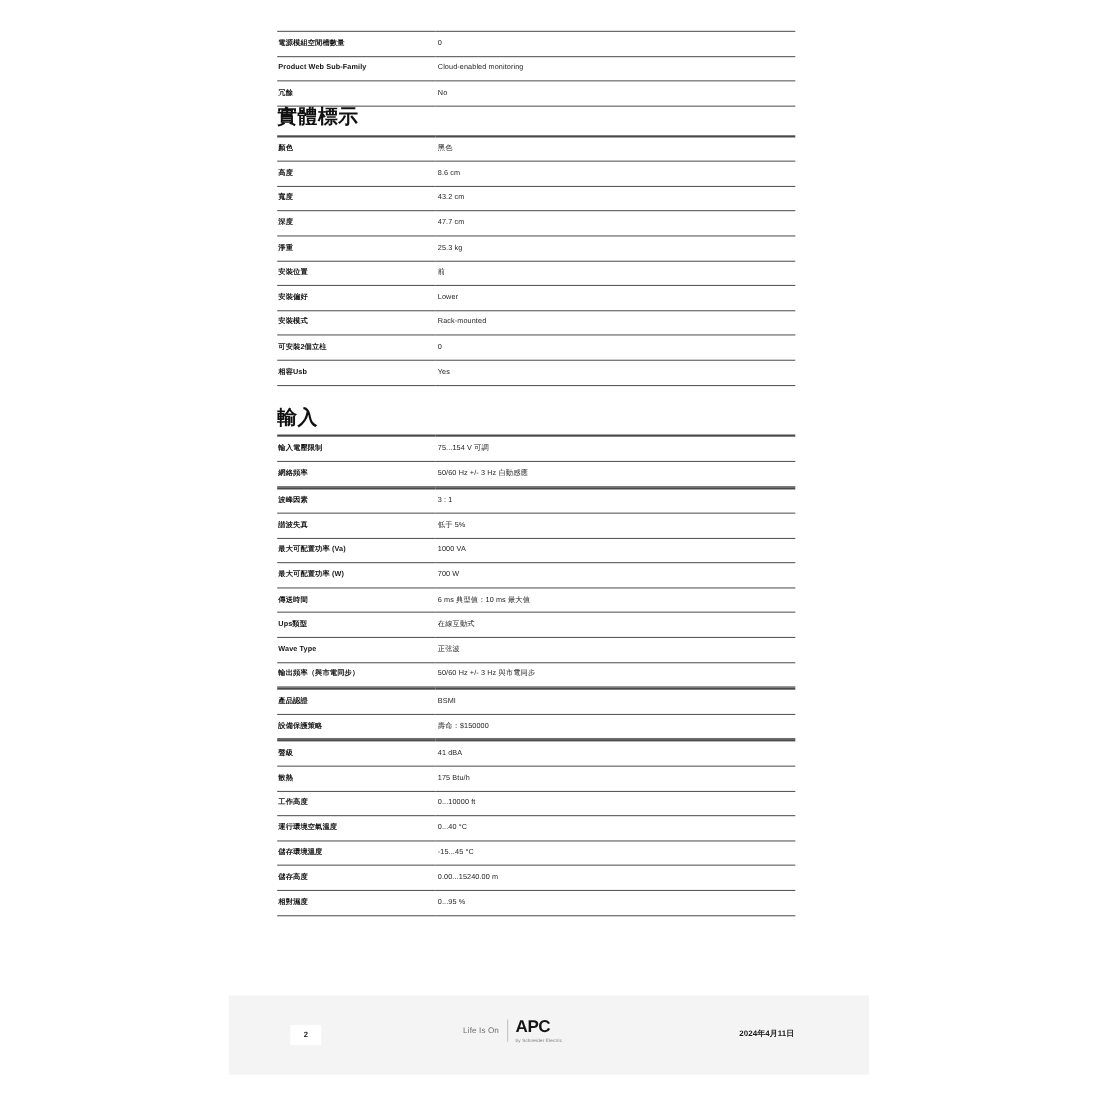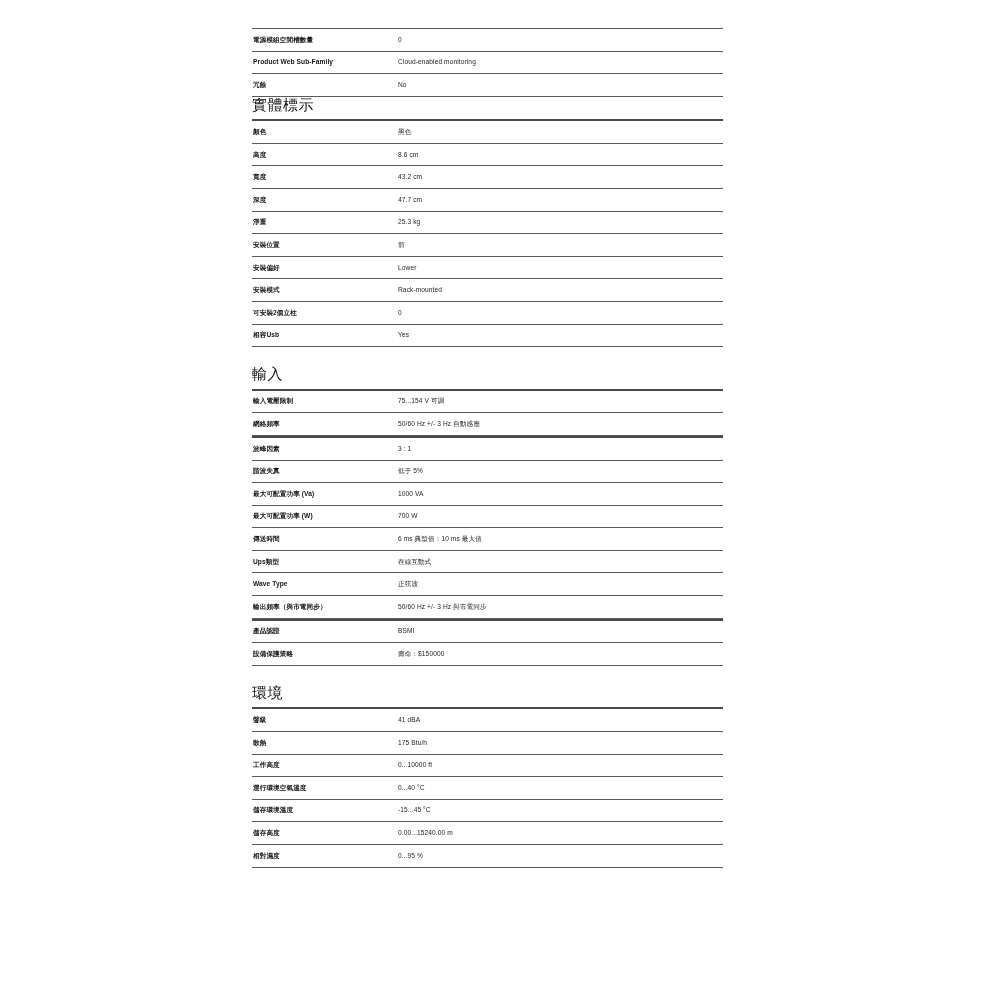--- a/index.html
+++ b/index.html
@@ -25,22 +25,22 @@
   }
   .content {
     position: absolute;
     left: 252px;
     top: 28px;
     width: 468px;
   }
 
   
   .section-title {
-    font-size: 15px;
-    font-weight: 400;
+    font-size: 18px;
+    font-weight: 700;
     line-height: 1.1;
     color: #111111;
     margin: 19px 0 6px 0;
     letter-spacing: 0.5px;
   }
   .section-title:first-child { margin-top: 0; }
 
   
   .spec-table {
     width: 468px;
@@ -287,21 +287,20 @@
             <tr>
               <td class="lbl">產品認證</td>
               <td class="val">BSMI</td>
             </tr>
             <tr>
               <td class="lbl">設備保護策略</td>
               <td class="val">壽命：$150000</td>
             </tr>
           </tbody>
         </table>
-        <div class="section-title">環境</div>
         <table class="spec-table under-heading">
           <tbody>
             <tr>
               <td class="lbl">聲級</td>
               <td class="val">41 dBA</td>
             </tr>
             <tr>
               <td class="lbl">散熱</td>
               <td class="val">175 Btu/h</td>
             </tr>
@@ -323,14 +322,28 @@
             </tr>
             <tr>
               <td class="lbl">相對濕度</td>
               <td class="val">0...95 %</td>
             </tr>
           </tbody>
         </table>
       </div>
   </div>
 
+  <div class="footer">
+    <div class="footer-inner">
+      <div class="page-num">2</div>
+      <div class="brand">
+        <span class="life-is-on">Life Is On</span>
+        <span class="brand-divider"></span>
+        <span class="apc-block">
+          <span class="apc-word">APC</span>
+          <span class="apc-sub">by Schneider Electric</span>
+        </span>
+      </div>
+      <div class="footer-date">2024年4月11日</div>
+    </div>
+  </div>
 
 </div>
 
 </body></html>

